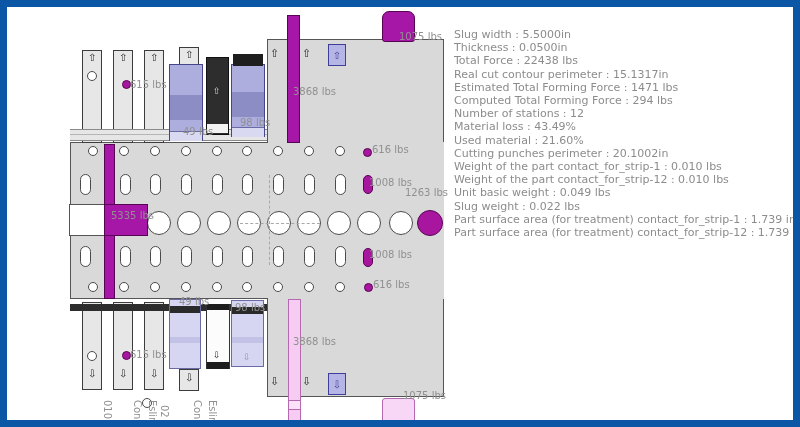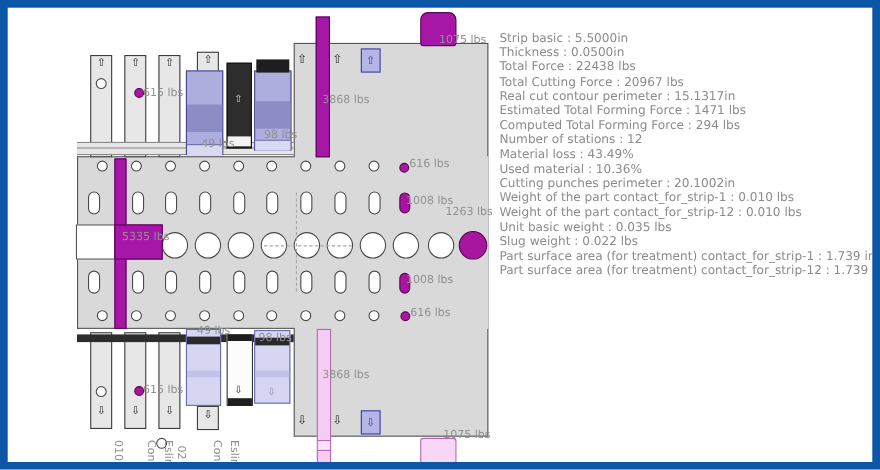--- a/index.html
+++ b/index.html
@@ -202,31 +202,30 @@
 
     <span class="stn" style="left:95px;top:393px">010 P</span>
     <span class="stn" style="left:125px;top:393px">Con</span>
     <span class="stn" style="left:140px;top:393px">Eslin</span>
     <span class="stn" style="left:152px;top:398px">02</span>
     <span class="stn" style="left:185px;top:393px">Con</span>
     <span class="stn" style="left:200px;top:393px">Eslin</span>
   </div>
 
   <div id="report">
-    <div class="rl">Strip basic : 5.5000in</div>
+    <div class="rl">Slug width : 5.5000in</div>
     <div class="rl">Thickness : 0.0500in</div>
     <div class="rl">Total Force : 22438 lbs</div>
-    <div class="rl">Total Cutting Force : 20967 lbs</div>
     <div class="rl">Real cut contour perimeter : 15.1317in</div>
     <div class="rl">Estimated Total Forming Force : 1471 lbs</div>
     <div class="rl">Computed Total Forming Force : 294 lbs</div>
     <div class="rl">Number of stations : 12</div>
     <div class="rl">Material loss : 43.49%</div>
-    <div class="rl">Used material : 10.36%</div>
+    <div class="rl">Used material : 21.60%</div>
     <div class="rl">Cutting punches perimeter : 20.1002in</div>
     <div class="rl">Weight of the part contact_for_strip-1 : 0.010 lbs</div>
     <div class="rl">Weight of the part contact_for_strip-12 : 0.010 lbs</div>
-    <div class="rl">Unit basic weight : 0.035 lbs</div>
+    <div class="rl">Unit basic weight : 0.049 lbs</div>
     <div class="rl">Slug weight : 0.022 lbs</div>
     <div class="rl">Part surface area (for treatment) contact_for_strip-1 : 1.739 in²</div>
     <div class="rl">Part surface area (for treatment) contact_for_strip-12 : 1.739 in²</div>
   </div>
 </div>
 
 </body></html>

